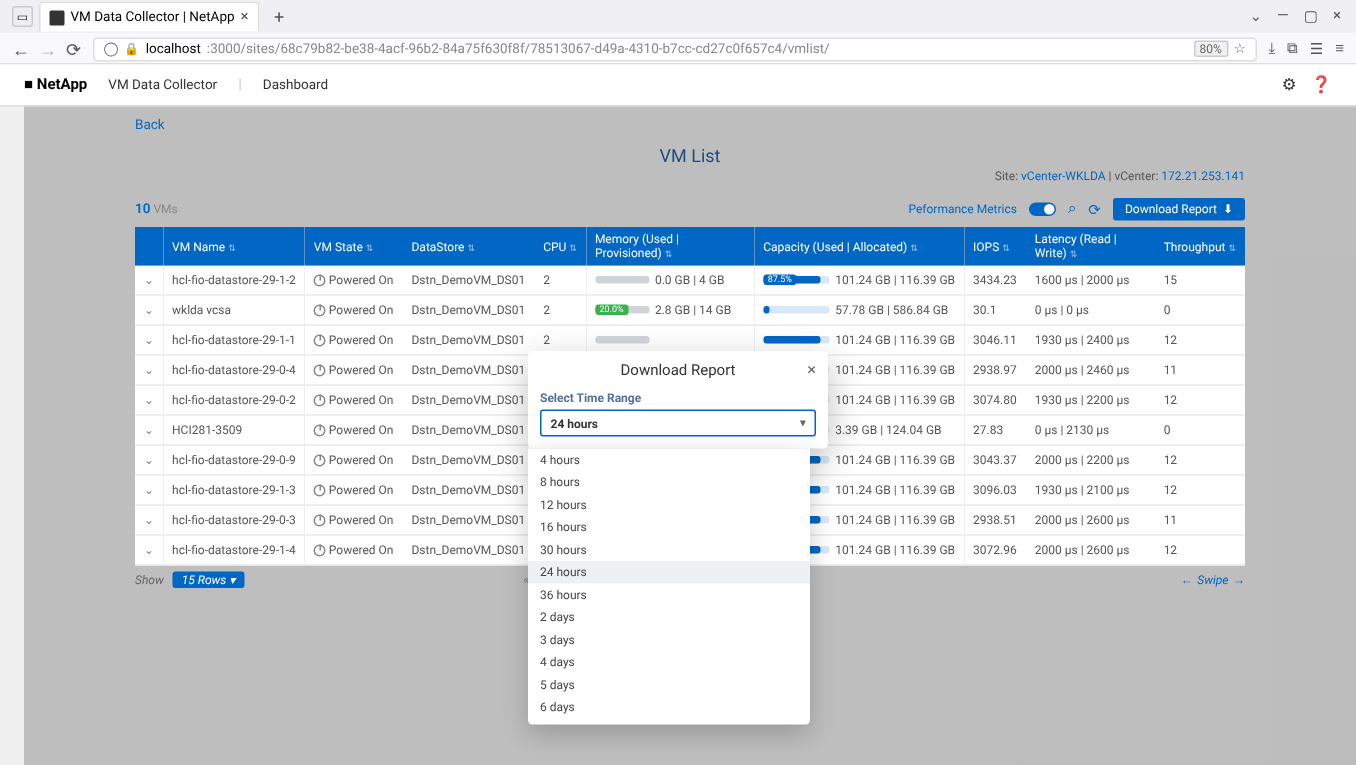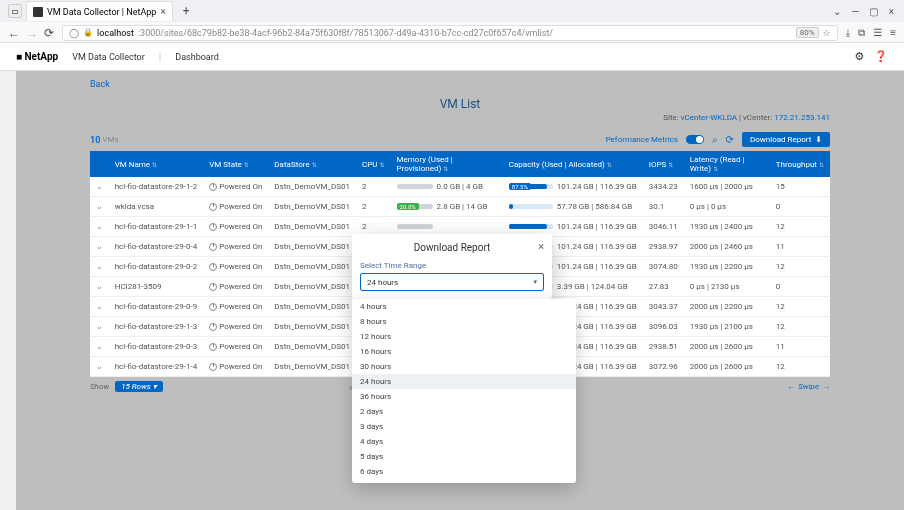--- a/index.html
+++ b/index.html
@@ -70,26 +70,26 @@
 .table-footer { display: flex; align-items: center; margin-top: 4px; font-size: 8px; color: #555; gap: 6px; font-style: italic; }
 .show-label { color: #666; }
 .rows-select { background: #0067c5; color: #fff; padding: 1px 6px; border-radius: 2px; font-size: 8px; cursor: pointer; }
 .pagination { margin-left: 180px; display: flex; gap: 4px; align-items: center; font-size: 9px; color: #888; }
 .swipe-hint { margin-left: auto; color: #0067c5; display: flex; align-items: center; gap: 3px; }
 
 
 .modal { position: absolute; top: 234px; left: 352px; width: 200px; background: #fff; border-radius: 3px; box-shadow: 0 8px 24px rgba(0,0,0,0.25); font-size: 9px; z-index: 50; }
 .modal-header { display: flex; align-items: center; justify-content: center; padding: 8px; font-size: 10px; color: #333; position: relative; }
 .modal-close { position: absolute; right: 8px; top: 6px; font-size: 11px; color: #666; cursor: pointer; }
-.modal-body { padding: 0 8px 8px; }
+.modal-body { padding: 0 8px 8px; font-weight: bold; }
 .field-label { font-size: 8px; color: #546e9e; margin-bottom: 3px; }
 .select-box { width: 100%; height: 18px; border: 1px solid #0067c5; border-radius: 2px; display: flex; align-items: center; padding: 0 6px; font-size: 8px; color: #333; justify-content: space-between; cursor: pointer; }
 .select-box .chev { font-size: 7px; color: #666; }
 
-.dropdown { position: absolute; top: 299px; left: 352px; width: 224px; background: #fff; box-shadow: 0 6px 18px rgba(0,0,0,0.2); z-index: 60; font-size: 8px; max-height: 184px; overflow: hidden; border-radius: 0 0 3px 3px; }
+.dropdown { position: absolute; top: 299px; left: 352px; width: 188px; background: #fff; box-shadow: 0 6px 18px rgba(0,0,0,0.2); z-index: 60; font-size: 8px; max-height: 184px; overflow: hidden; border-radius: 0 0 3px 3px; }
 .dropdown .opt { padding: 3px 8px; color: #444; cursor: pointer; }
 .dropdown .opt.selected { background: #eef1f4; }
 </style>
 </head>
 <body>
 
 <div class="browser-chrome">
   <div class="tab-bar">
     <span class="win-icon">▭</span>
     <div class="tab">

